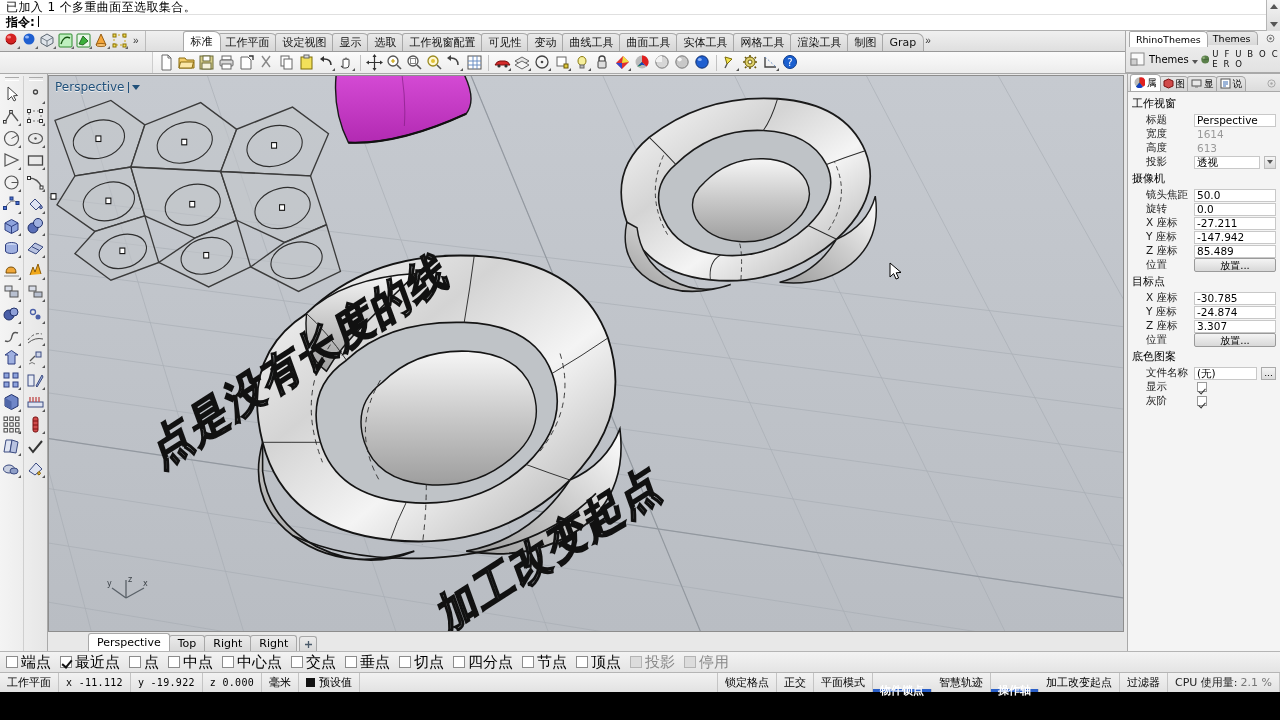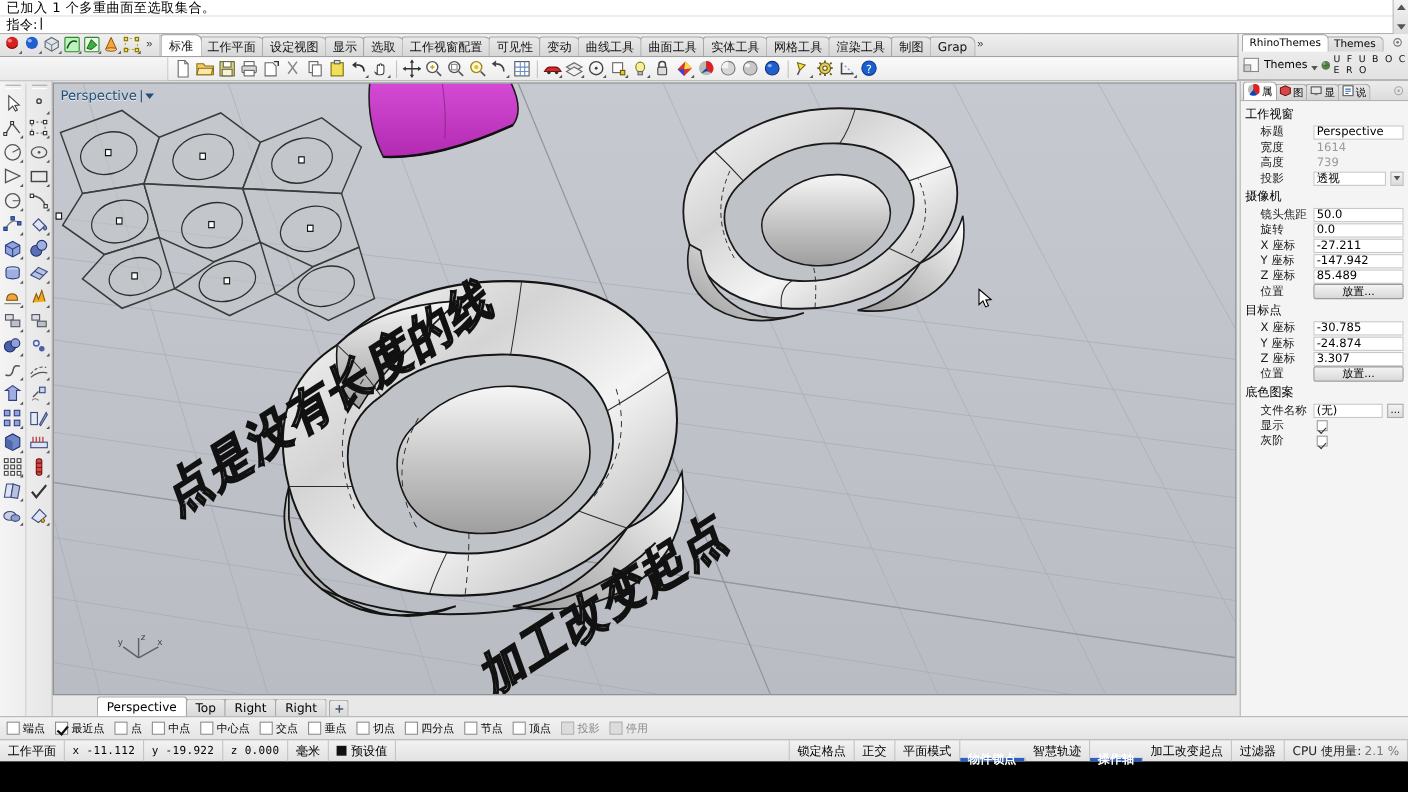--- a/index.html
+++ b/index.html
@@ -10,21 +10,21 @@
   #win { position:absolute; left:0; top:0; width:1280px; height:692px;
          background:#e8e8e8; display:flex; flex-direction:column; }
 
   
   .cmdarea { height:31px; background:#fff; border-bottom:1px solid #b0b0b0;
              position:relative; }
   .cmdhist { height:15px; line-height:15px; padding:0 0 0 6px; font-size:12px;
              font-family:"DejaVu Sans", sans-serif; color:#000; white-space:nowrap;
              border-bottom:1px solid #e0e0e0; letter-spacing:.4px;}
   .cmdprompt { height:15px; line-height:15px; padding:0 0 0 6px; font-size:12px;
-               font-family:"DejaVu Sans", sans-serif; font-weight:normal; white-space:nowrap;}
+               font-family:"DejaVu Sans", sans-serif; font-weight:bold; white-space:nowrap;}
   .cmdcaret { display:inline-block; width:1px; height:11px; background:#000;
               vertical-align:-1px; margin-left:3px; }
   .cmdscroll { position:absolute; right:0; top:0; width:14px; height:31px;
                background:linear-gradient(#f4f4f4,#dcdcdc); border-left:1px solid #b5b5b5;}
   .cmdscroll i { position:absolute; left:3px; width:0;height:0;border-left:4px solid transparent;
                  border-right:4px solid transparent; }
   .cmdscroll i.up { top:4px; border-bottom:5px solid #555; }
   .cmdscroll i.dn { bottom:4px; border-top:5px solid #555; }
 
   
@@ -34,40 +34,40 @@
              border-right:1px solid #bbb; height:20px;}
   .qi { width:17px; height:17px; position:relative; display:inline-block; }
   .qi .corner { position:absolute; right:0; bottom:0; width:0;height:0;
                 border-left:3px solid transparent; border-bottom:3px solid #666;}
   .tabs { display:flex; align-items:flex-end; height:21px; flex:1; overflow:hidden; }
   .tab { height:18px; line-height:17px; padding:0 7px; font-size:11px;
          font-family:"DejaVu Sans", sans-serif; white-space:nowrap;
          background:linear-gradient(#eaeaea,#d6d6d6);
          border:1px solid #a8a8a8; border-bottom:none;
          border-radius:3px 7px 0 0; margin-right:-3px; color:#111; cursor:default;}
-  .tab.active { background:#fff; height:20px; line-height:19px; z-index:3; position:relative;}
+  .tab.active { background:#fff; height:20px; line-height:19px; z-index:3; position:relative;margin-left:37px;}
   .tabmore { font-size:10px; padding:0 2px 0 4px; color:#333; align-self:center;}
 
   
   .iconbar { height:22px; background:linear-gradient(#fbfbfb,#ececec);
              border-bottom:1px solid #a9a9a9; display:flex; align-items:center;}
   .ispacer { width:153px; height:100%; border-right:1px solid #cdcdcd;
              background:linear-gradient(#f6f6f6,#e9e9e9); }
   .icons { display:flex; align-items:center; gap:1px; padding-left:4px; }
   .ic { width:19px; height:19px; position:relative; display:inline-block; }
   .ic svg { display:block; }
   .ic .corner { position:absolute; right:1px; bottom:1px; width:0;height:0;
                 border-left:3px solid transparent; border-bottom:3px solid #555;}
   .isep { width:1px; height:16px; background:#c2c2c2; margin:0 3px; }
 
   
   .themepanel { position:absolute; right:0; top:31px; width:155px; height:42px;
                 background:linear-gradient(#f2f2f2,#e2e2e2);
                 border-left:1px solid #a9a9a9; border-bottom:1px solid #a9a9a9;}
-  .themetabs { display:flex; align-items:flex-end; height:16px; padding-left:3px; }
+  .themetabs { display:flex; align-items:flex-start; height:16px; padding-left:3px; }
   .ttab { height:14px; line-height:13px; font-size:9.5px; padding:0 6px;
           font-family:"DejaVu Sans", sans-serif;
           background:linear-gradient(#e9e9e9,#d8d8d8); border:1px solid #a8a8a8;
           border-bottom:none; border-radius:2px 5px 0 0; margin-right:-2px;}
   .ttab.active { background:#fff; height:16px; line-height:15px; position:relative; z-index:2;}
   .themegear { position:absolute; right:4px; top:2px; width:11px;height:11px;}
   .themerow { display:flex; align-items:center; gap:3px; padding:2px 0 0 4px; height:22px;}
   .themebtn { display:flex; align-items:center; gap:3px; }
   .themelabel { font-size:10px; font-family:"DejaVu Sans", sans-serif; }
   .ufutext { font-size:8.5px; letter-spacing:1.6px; font-family:"DejaVu Sans", sans-serif;
@@ -152,21 +152,21 @@
   
   .osnap { height:21px; background:linear-gradient(#f3f3f3,#e4e4e4);
            border-top:1px solid #b5b5b5; display:flex; align-items:center;
            padding-left:6px; gap:0; }
   .osi { display:flex; align-items:center; gap:3px; margin-right:9px; }
   .oschk { width:12px; height:12px; background:#fff; border:1px solid #8c8c8c;
            position:relative; }
   .oschk.on:after { content:""; position:absolute; left:3px; top:1px; width:4px;height:8px;
                     border:solid #111; border-width:0 2px 2px 0; transform:rotate(40deg);}
   .oschk.dis { background:#dcdcdc; border-color:#b4b4b4; }
-  .oslab { font-size:10px; font-family:"DejaVu Sans", sans-serif; }
+  .oslab { font-size:15px; font-family:"DejaVu Sans", sans-serif; }
   .oslab.dis { color:#8a8a8a; }
 
   
   .status { height:20px; background:linear-gradient(#f2f2f2,#e2e2e2);
             border-top:1px solid #b5b5b5; display:flex; align-items:stretch;
             font-size:11px; font-family:"DejaVu Sans", sans-serif;}
   .st { display:flex; align-items:center; padding:0 7px; border-right:1px solid #c4c4c4;
         white-space:nowrap; }
   .st.hl { background:#2a5fc8; color:#fff; font-weight:bold;margin-top:16px; }
   .st.coord { font-family:"DejaVu Sans Mono", monospace; font-size:10px; letter-spacing:.3px;}
@@ -926,21 +926,21 @@
             <div class="prow">
               <div class="plab">标题</div>
               <div class="pval">Perspective</div>
             </div>
             <div class="prow">
               <div class="plab">宽度</div>
               <div class="pval dim">1614</div>
             </div>
             <div class="prow">
               <div class="plab">高度</div>
-              <div class="pval dim">739</div>
+              <div class="pval dim">613</div>
             </div>
             <div class="prow">
               <div class="plab">投影</div>
               <div class="pval">透视</div>
               <div class="pdrop">
                 <span style="width:0;height:0;border-left:3px solid transparent;border-right:3px solid transparent;border-top:4px solid #555;display:block;"></span>
               </div>
             </div>
             <div class="sec">摄像机</div>
             <div class="prow">

